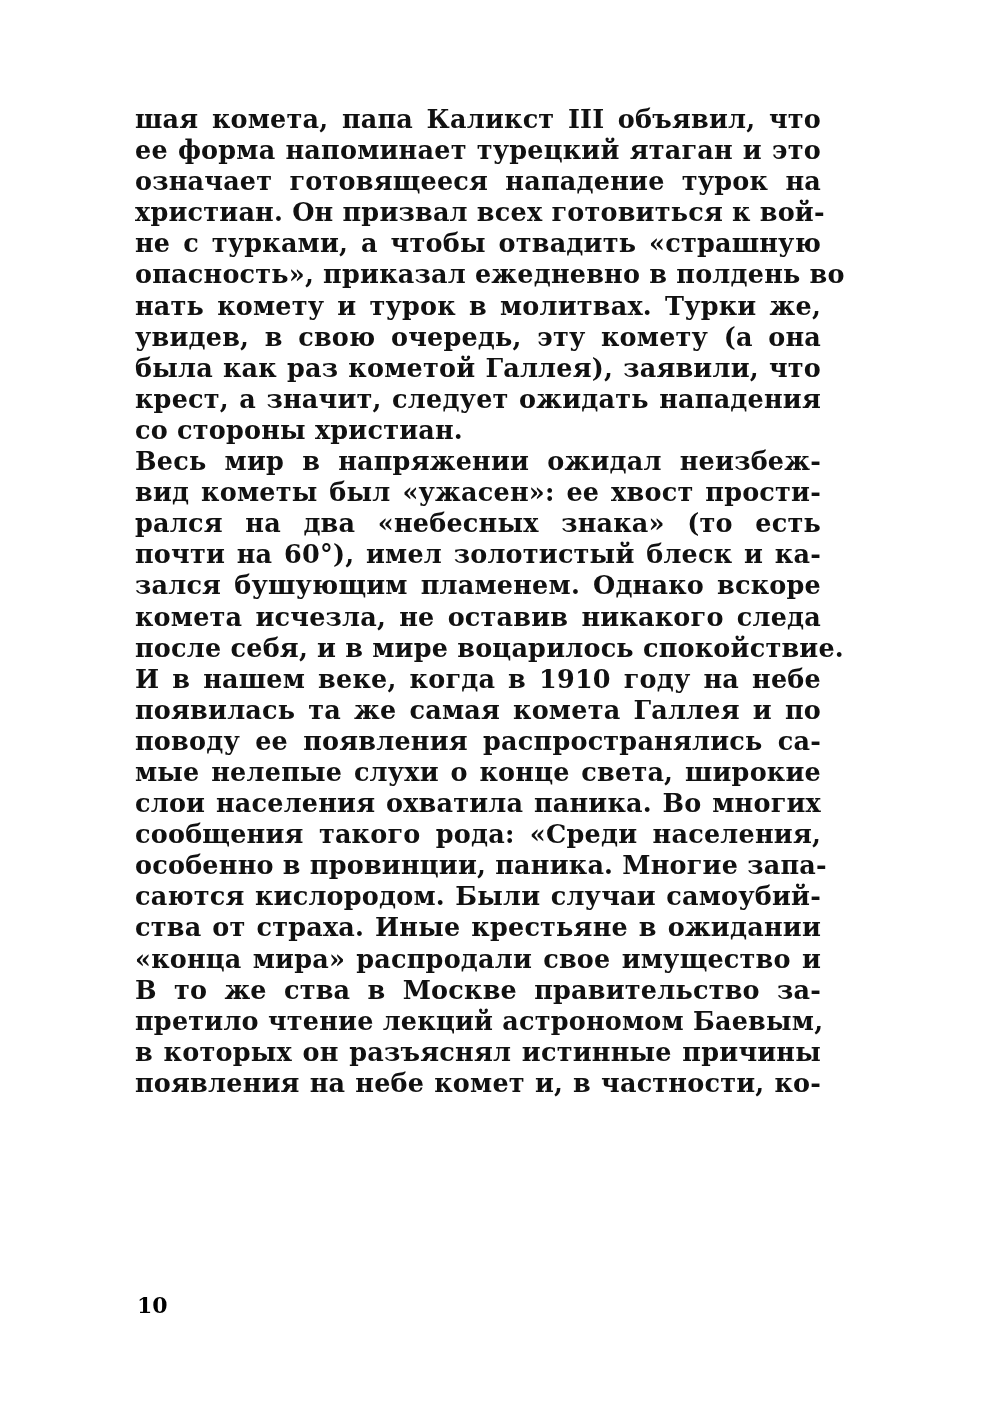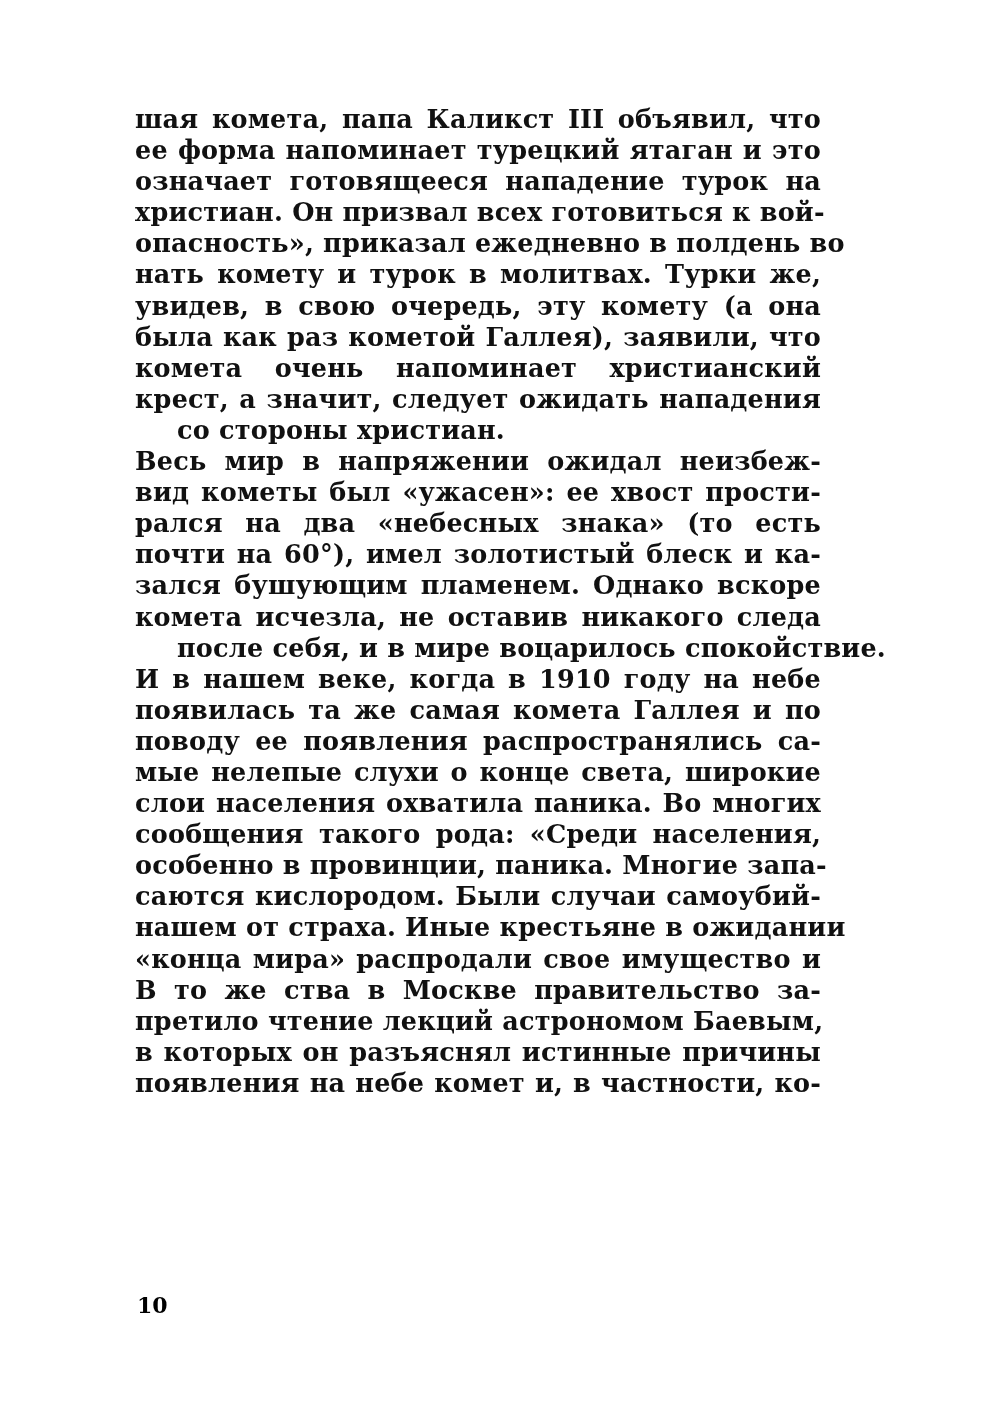--- a/index.html
+++ b/index.html
@@ -33,21 +33,20 @@
     }
     .line {
       display: block;
       white-space: nowrap;
       text-align: justify;
       text-align-last: justify;
       height: 31.1px;
     }
     .line.last {
       text-align-last: left;
-      margin-left: 42px;
     }
     .page-number {
       position: absolute;
       left: 137px;
       top: 1292px;
       font-family: "DejaVu Serif", serif;
       font-weight: bold;
       font-size: 22px;
       line-height: 26px;
       color: #000000;
@@ -55,43 +54,43 @@
   </style>
 </head>
 <body>
 
 <div class="page">
   <div class="text-block">
     <span class="line">шая комета, папа Каликст III объявил, что</span>
     <span class="line">ее форма напоминает турецкий ятаган и это</span>
     <span class="line">означает готовящееся нападение турок на</span>
     <span class="line">христиан. Он призвал всех готовиться к вой-</span>
+    <span class="line">не с турками, а чтобы отвадить «страшную</span>
     <span class="line">опасность», приказал ежедневно в полдень во</span>
     <span class="line">нать комету и турок в молитвах. Турки же,</span>
     <span class="line">увидев, в свою очередь, эту комету (а она</span>
     <span class="line">была как раз кометой Галлея), заявили, что</span>
-    <span class="line">комета очень напоминает христианский</span>
     <span class="line">крест, а значит, следует ожидать нападения</span>
     <span class="line last">со стороны христиан.</span>
     <span class="line">Весь мир в напряжении ожидал неизбеж-</span>
     <span class="line">вид кометы был «ужасен»: ее хвост прости-</span>
     <span class="line">рался на два «небесных знака» (то есть</span>
     <span class="line">почти на 60°), имел золотистый блеск и ка-</span>
     <span class="line">зался бушующим пламенем. Однако вскоре</span>
     <span class="line">комета исчезла, не оставив никакого следа</span>
     <span class="line last">после себя, и в мире воцарилось спокойствие.</span>
     <span class="line">И в нашем веке, когда в 1910 году на небе</span>
     <span class="line">появилась та же самая комета Галлея и по</span>
     <span class="line">поводу ее появления распространялись са-</span>
     <span class="line">мые нелепые слухи о конце света, широкие</span>
     <span class="line">слои населения охватила паника. Во многих</span>
     <span class="line">сообщения такого рода: «Среди населения,</span>
     <span class="line">особенно в провинции, паника. Многие запа-</span>
     <span class="line">саются кислородом. Были случаи самоубий-</span>
-    <span class="line">нашем от страха. Иные крестьяне в ожидании</span>
+    <span class="line">ства от страха. Иные крестьяне в ожидании</span>
     <span class="line">«конца мира» распродали свое имущество и</span>
     <span class="line">В то же ства в Москве правительство за-</span>
     <span class="line">претило чтение лекций астрономом Баевым,</span>
     <span class="line">в которых он разъяснял истинные причины</span>
     <span class="line">появления на небе комет и, в частности, ко-</span>
   </div>
 
   <div class="page-number">10</div>
 </div>
 

